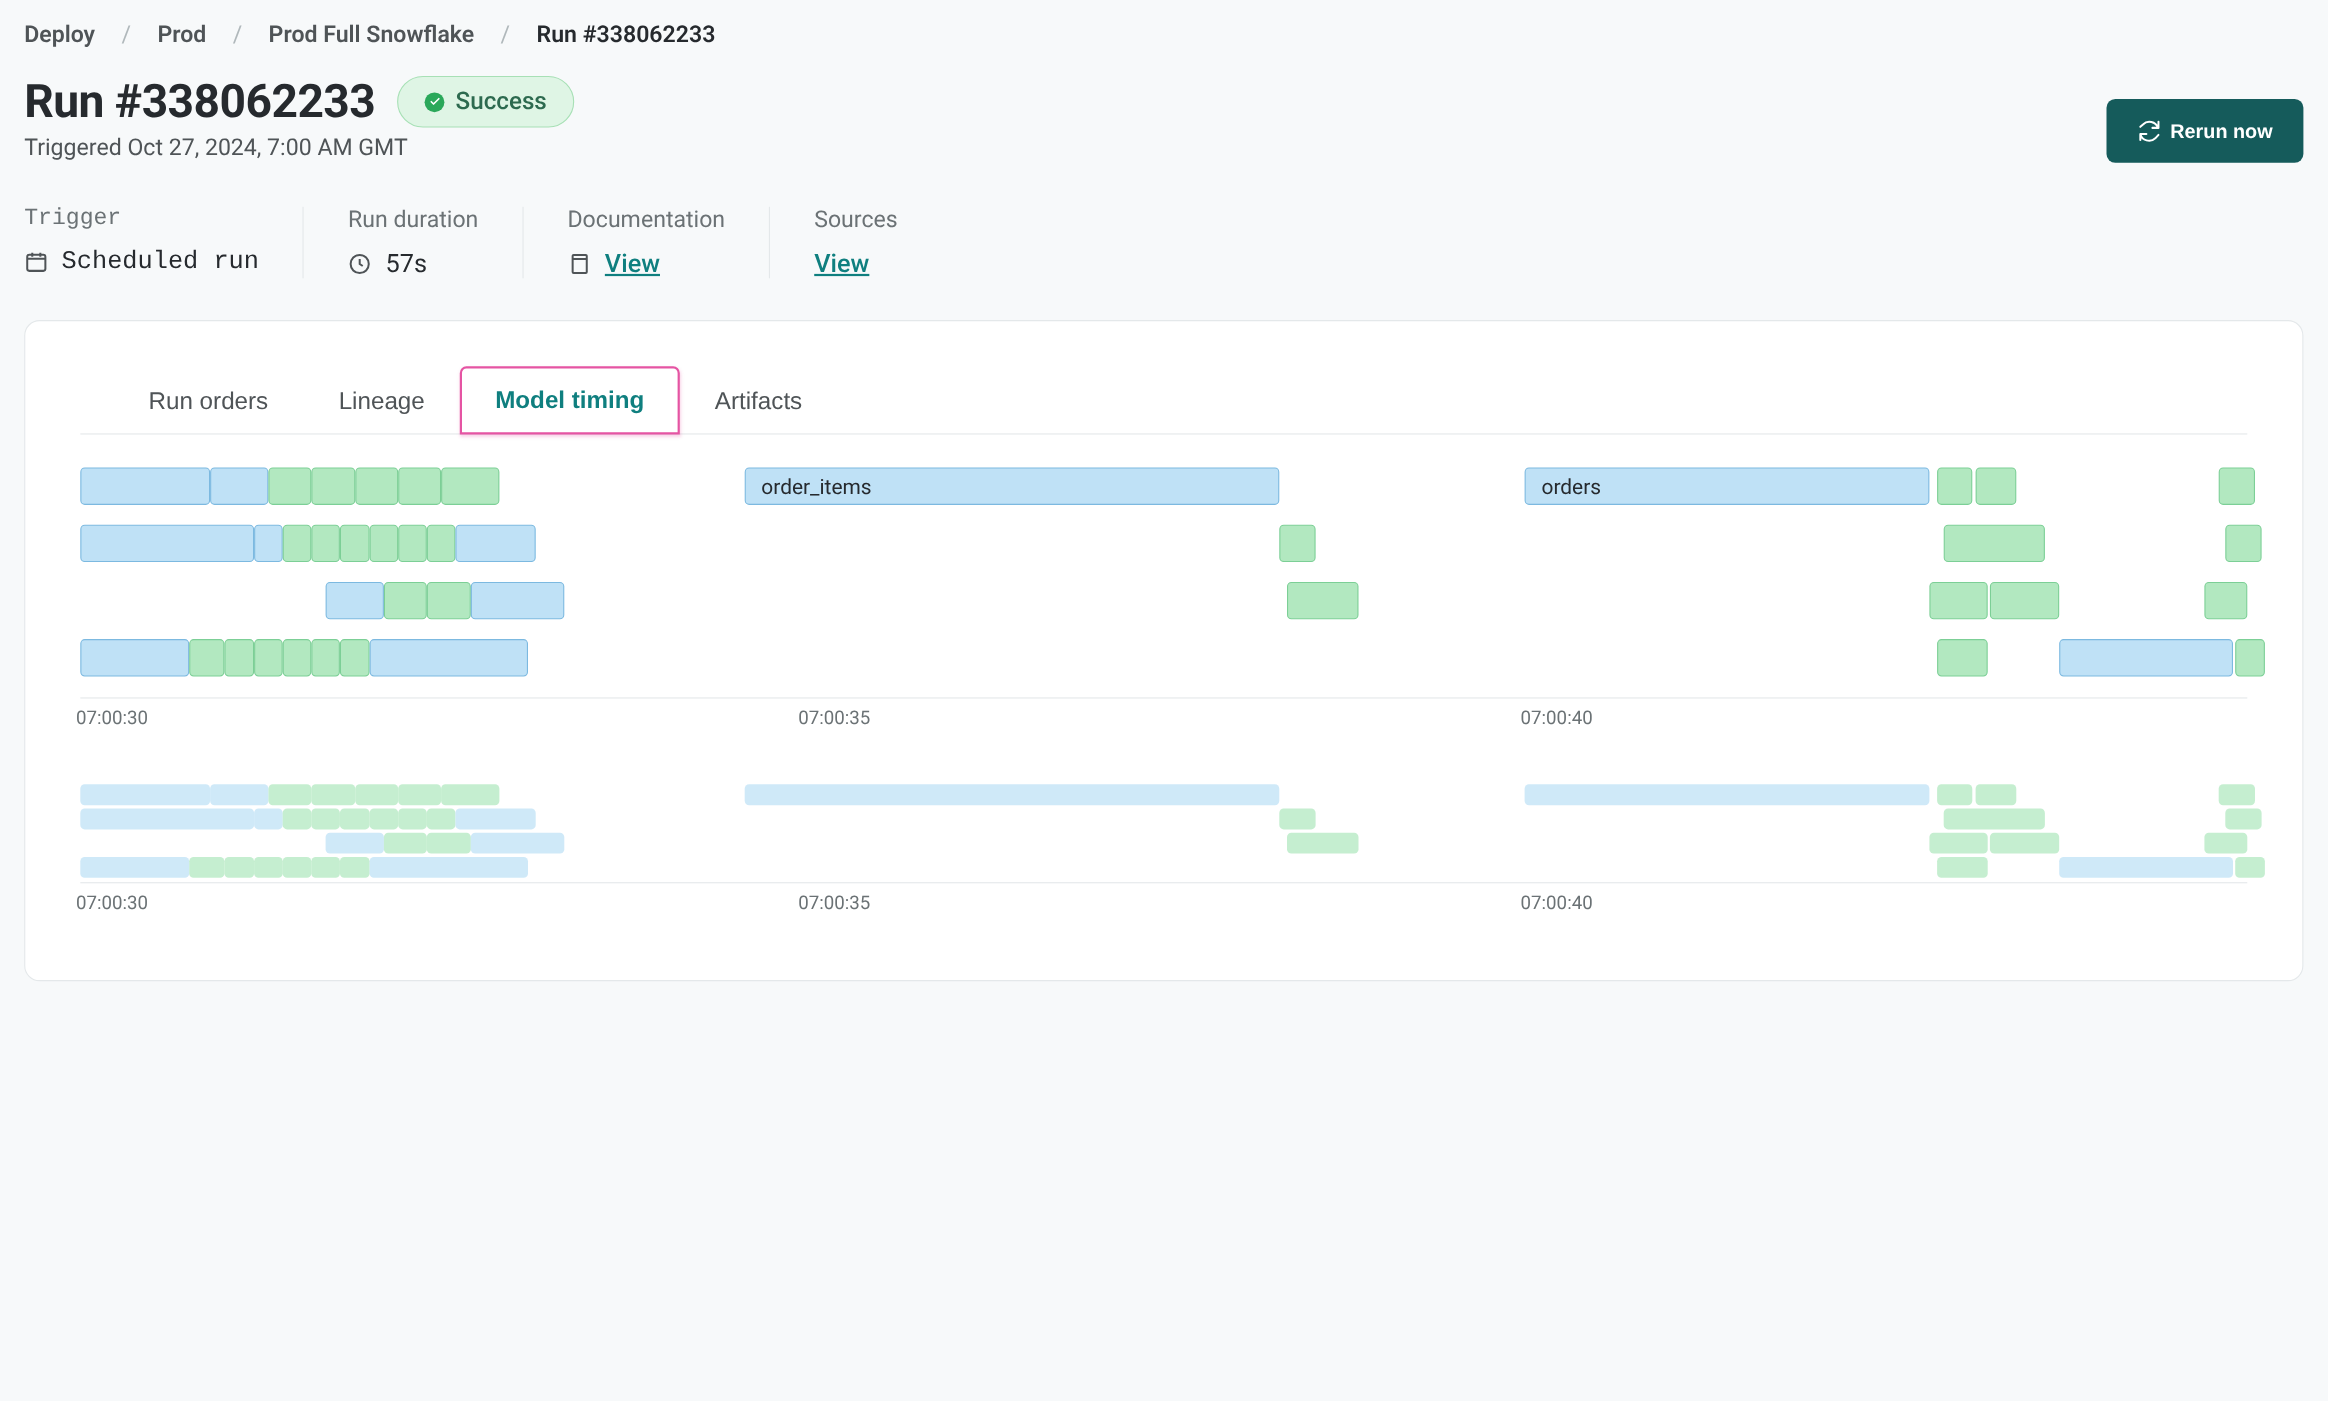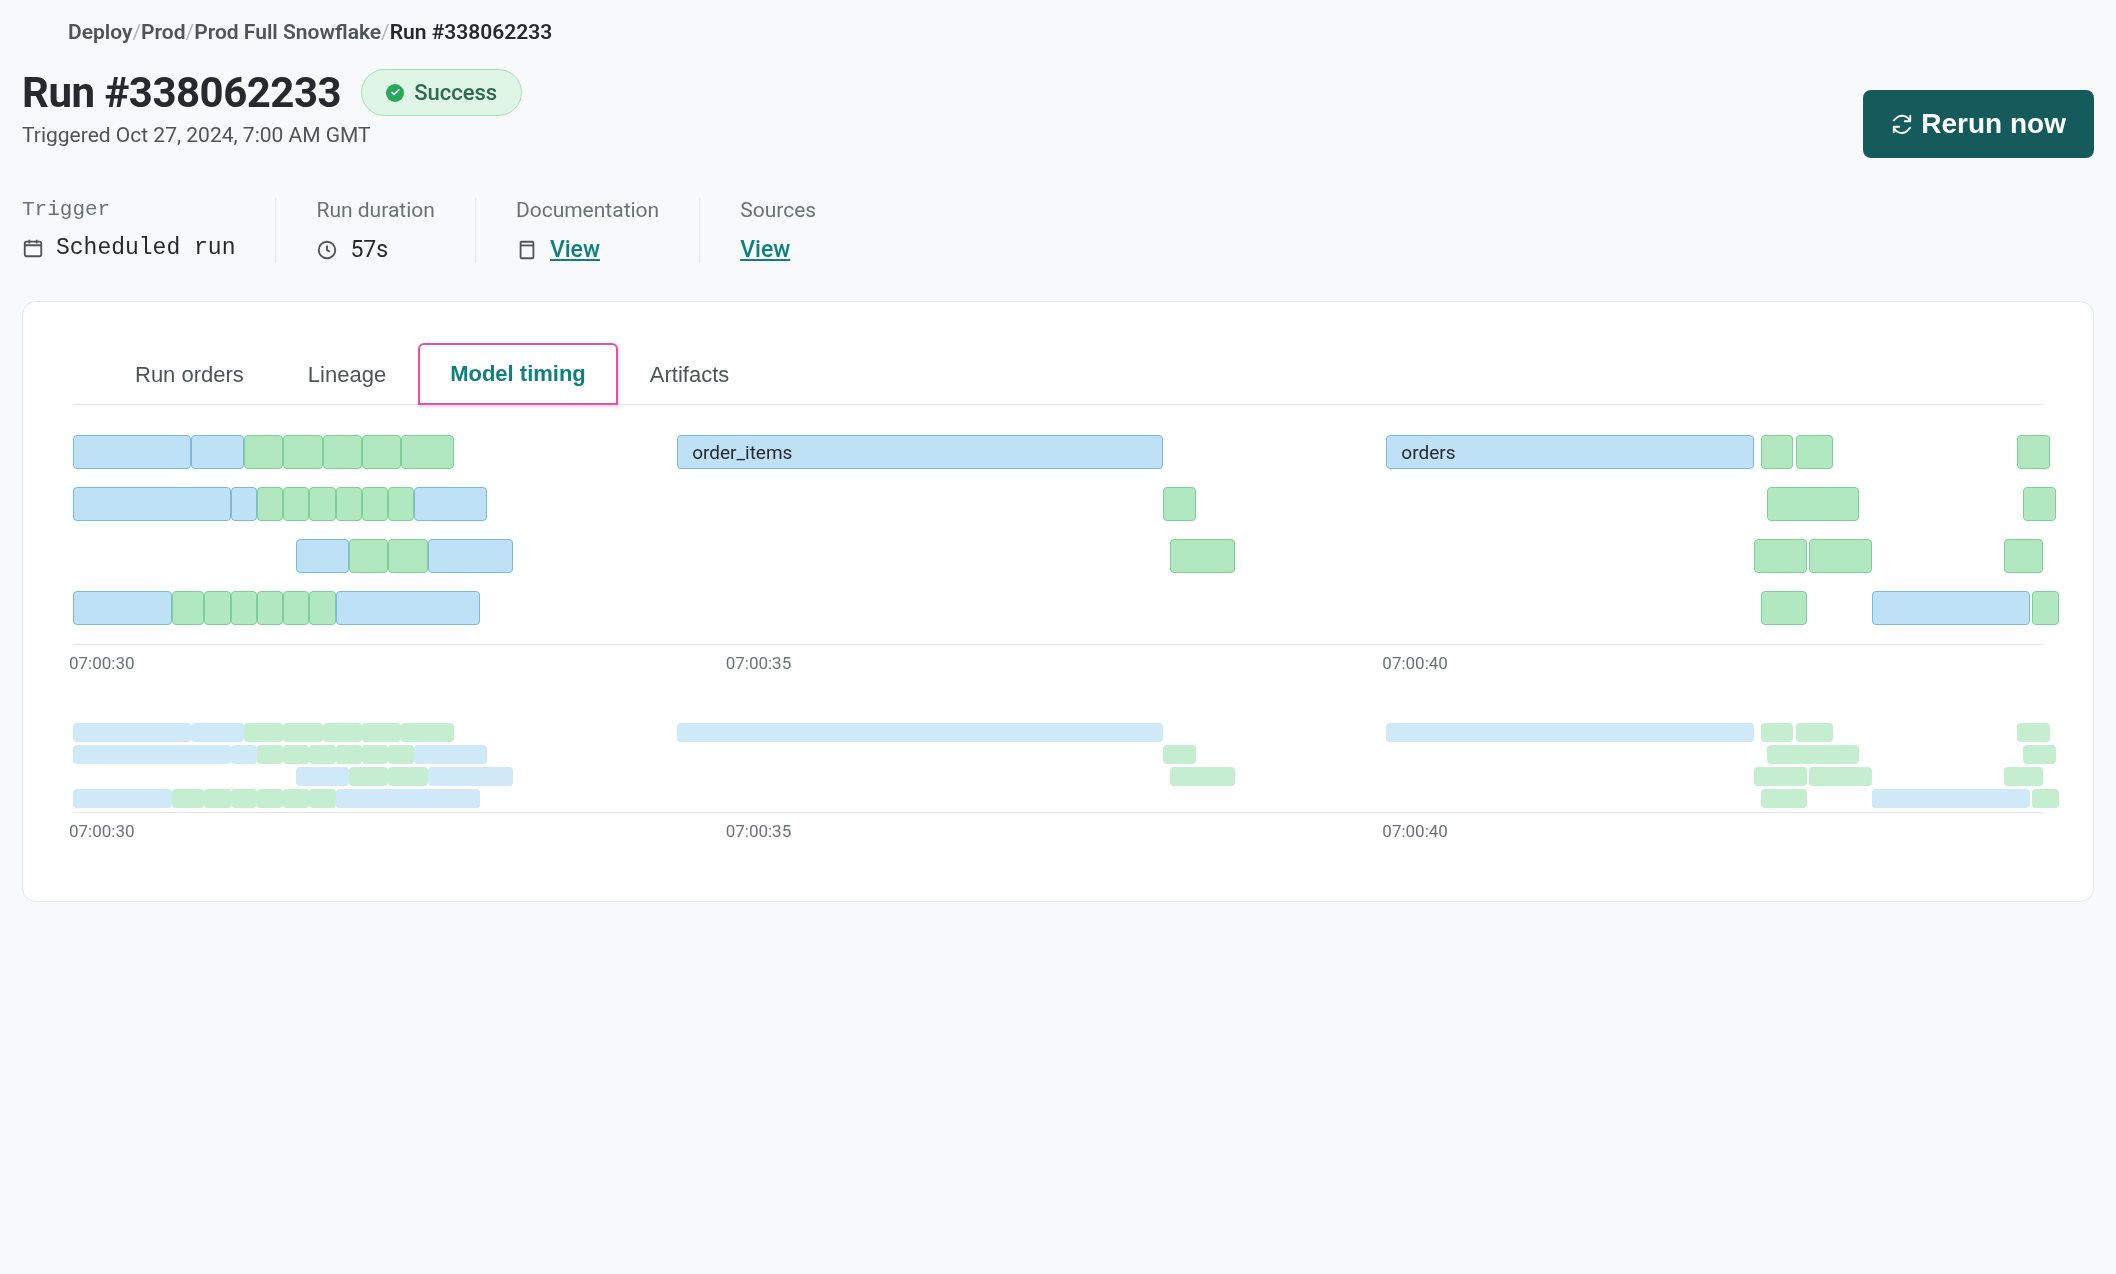--- a/index.html
+++ b/index.html
@@ -25,33 +25,33 @@
   * { box-sizing: border-box; }
   body {
     margin: 0;
     background: var(--bg);
     font-family: -apple-system, BlinkMacSystemFont, "Segoe UI", Roboto, sans-serif;
     color: var(--text-dark);
     font-size: 20px;
   }
   .page { padding: 20px 22px; }
   
-  .breadcrumb { display: flex; align-items: center; gap: 0; font-size: 21px; font-weight: 600; margin-bottom: 24px; margin-left: 46px; }
+  .breadcrumb { display: flex; align-items: center; gap: 24px; font-size: 21px; font-weight: 600; margin-bottom: 24px; }
   .breadcrumb a { color: var(--text-med); text-decoration: none; }
   .breadcrumb .sep { color: #b0b8bb; font-weight: 400; }
   .breadcrumb .current { color: var(--text-dark); }
   
   .header-row { display: flex; align-items: flex-start; justify-content: space-between; }
   .title-block { display: flex; flex-direction: column; gap: 6px; }
   .title-line { display: flex; align-items: center; gap: 20px; }
   h1 { margin: 0; font-size: 42px; font-weight: 700; letter-spacing: -0.5px; }
   .status-pill { display: inline-flex; align-items: center; gap: 10px; background: var(--green-bg); border: 1px solid var(--green-border); border-radius: 999px; padding: 10px 24px; font-size: 22px; font-weight: 500; color: var(--success-text); }
   .status-pill .check { width: 18px; height: 18px; border-radius: 50%; background: var(--success-green); display: inline-flex; align-items: center; justify-content: center; color: #fff; font-size: 12px; }
   .subtitle { color: var(--text-med); font-size: 21px; }
-  .rerun-btn { background: var(--teal-dark); color: #fff; border: none; border-radius: 8px; padding: 18px 28px; font-size: 28px; font-weight: 600; display: inline-flex; align-items: center; gap: 8px; cursor: pointer; margin-top: 22px; }
+  .rerun-btn { background: var(--teal-dark); color: #fff; border: none; border-radius: 8px; padding: 18px 28px; font-size: 18px; font-weight: 600; display: inline-flex; align-items: center; gap: 8px; cursor: pointer; margin-top: 22px; }
   .rerun-btn svg { width: 22px; height: 22px; }
   
   .info-bar { display: flex; margin-top: 40px; gap: 0; }
   .info-cell { padding: 0 40px 0 0; border-right: 1px solid var(--border); margin-right: 40px; display: flex; flex-direction: column; gap: 14px; }
   .info-cell:first-child { padding-left: 0; font-family: Liberation Mono, monospace; }
   .info-cell:last-child { border-right: none; }
   .info-label { color: var(--text-light); font-size: 21px; }
   .info-value { display: flex; align-items: center; gap: 12px; font-size: 23px; color: var(--text-dark); }
   .info-value .link { color: var(--teal-link); font-weight: 500; }
   .info-value svg, .info-value .icon { width: 22px; height: 22px; color: var(--text-med); stroke: var(--text-med); }

